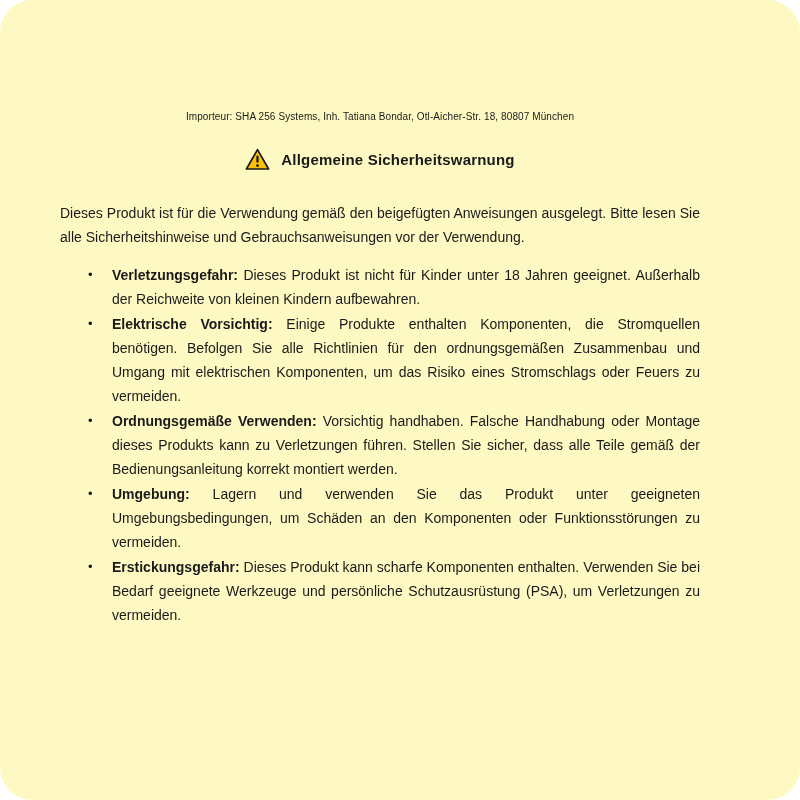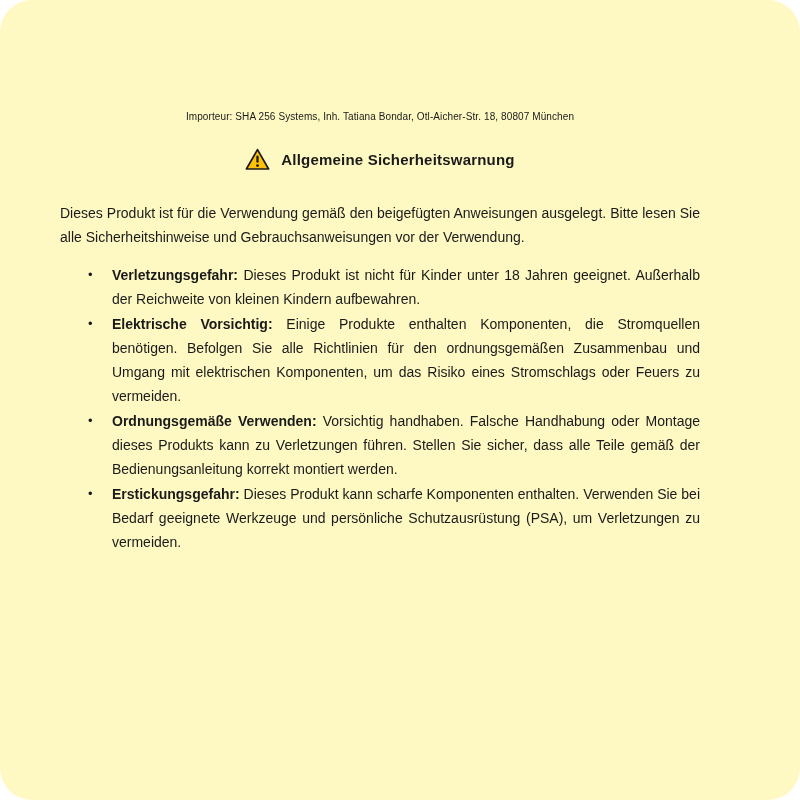--- a/index.html
+++ b/index.html
@@ -103,19 +103,23 @@
       </li>
       <li>
         <span class="b-label">Elektrische Vorsichtig:</span>
         <span class="b-text">Einige Produkte enthalten Komponenten, die Stromquellen benötigen. Befolgen Sie alle Richtlinien für den ordnungsgemäßen Zusammenbau und Umgang mit elektrischen Komponenten, um das Risiko eines Stromschlags oder Feuers zu vermeiden.</span>
       </li>
       <li>
         <span class="b-label">Ordnungsgemäße Verwenden:</span>
         <span class="b-text">Vorsichtig handhaben. Falsche Handhabung oder Montage dieses Produkts kann zu Verletzungen führen. Stellen Sie sicher, dass alle Teile gemäß der Bedienungsanleitung korrekt montiert werden.</span>
       </li>
       <li>
+        <span class="b-label">Umgebung:</span>
+        <span class="b-text">Lagern und verwenden Sie das Produkt unter geeigneten Umgebungsbedingungen, um Schäden an den Komponenten oder Funktionsstörungen zu vermeiden.</span>
+      </li>
+      <li>
         <span class="b-label">Erstickungsgefahr:</span>
         <span class="b-text">Dieses Produkt kann scharfe Komponenten enthalten. Verwenden Sie bei Bedarf geeignete Werkzeuge und persönliche Schutzausrüstung (PSA), um Verletzungen zu vermeiden.</span>
       </li>
     </ul>
 
   </div>
 </div>
 
 </body></html>

